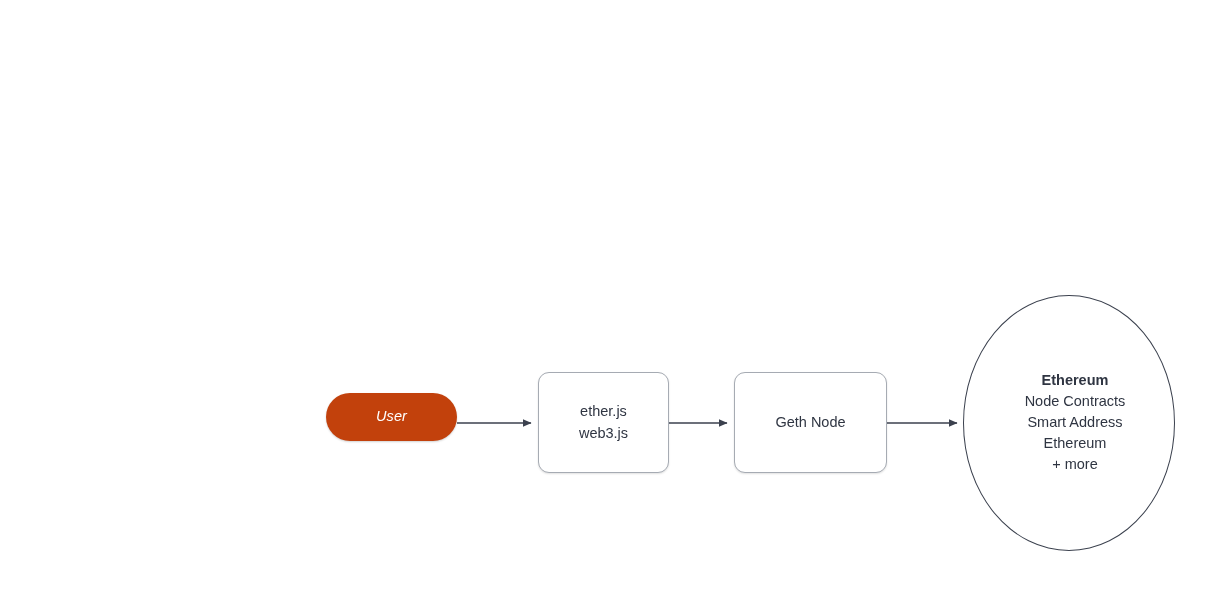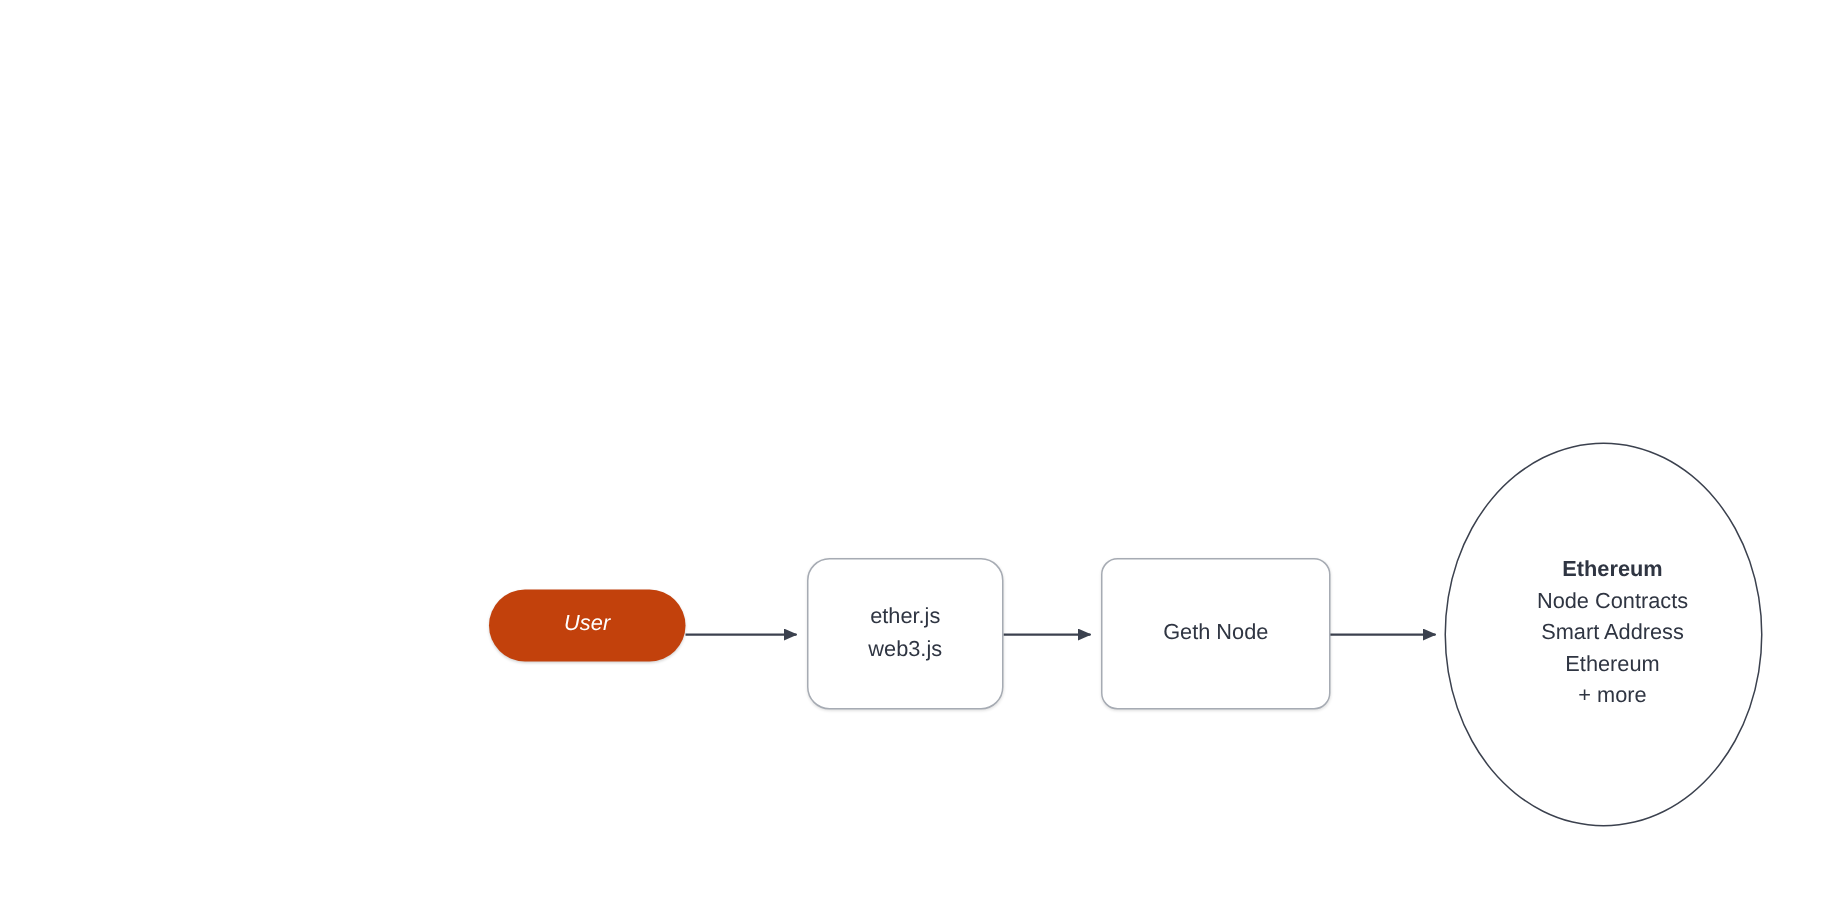--- a/index.html
+++ b/index.html
@@ -61,21 +61,20 @@
   .box .label {
     font-size: 14.5px;
     line-height: 1.45;
     color: #2f3542;
   }
   .box-lib {
     left: 538px;
     top: 372px;
     width: 131px;
     height: 101px;
-    border-radius: 15px;
   }
   .box-geth {
     left: 734px;
     top: 372px;
     width: 153px;
     height: 101px;
   }
 
   
   .ellipse-node {

